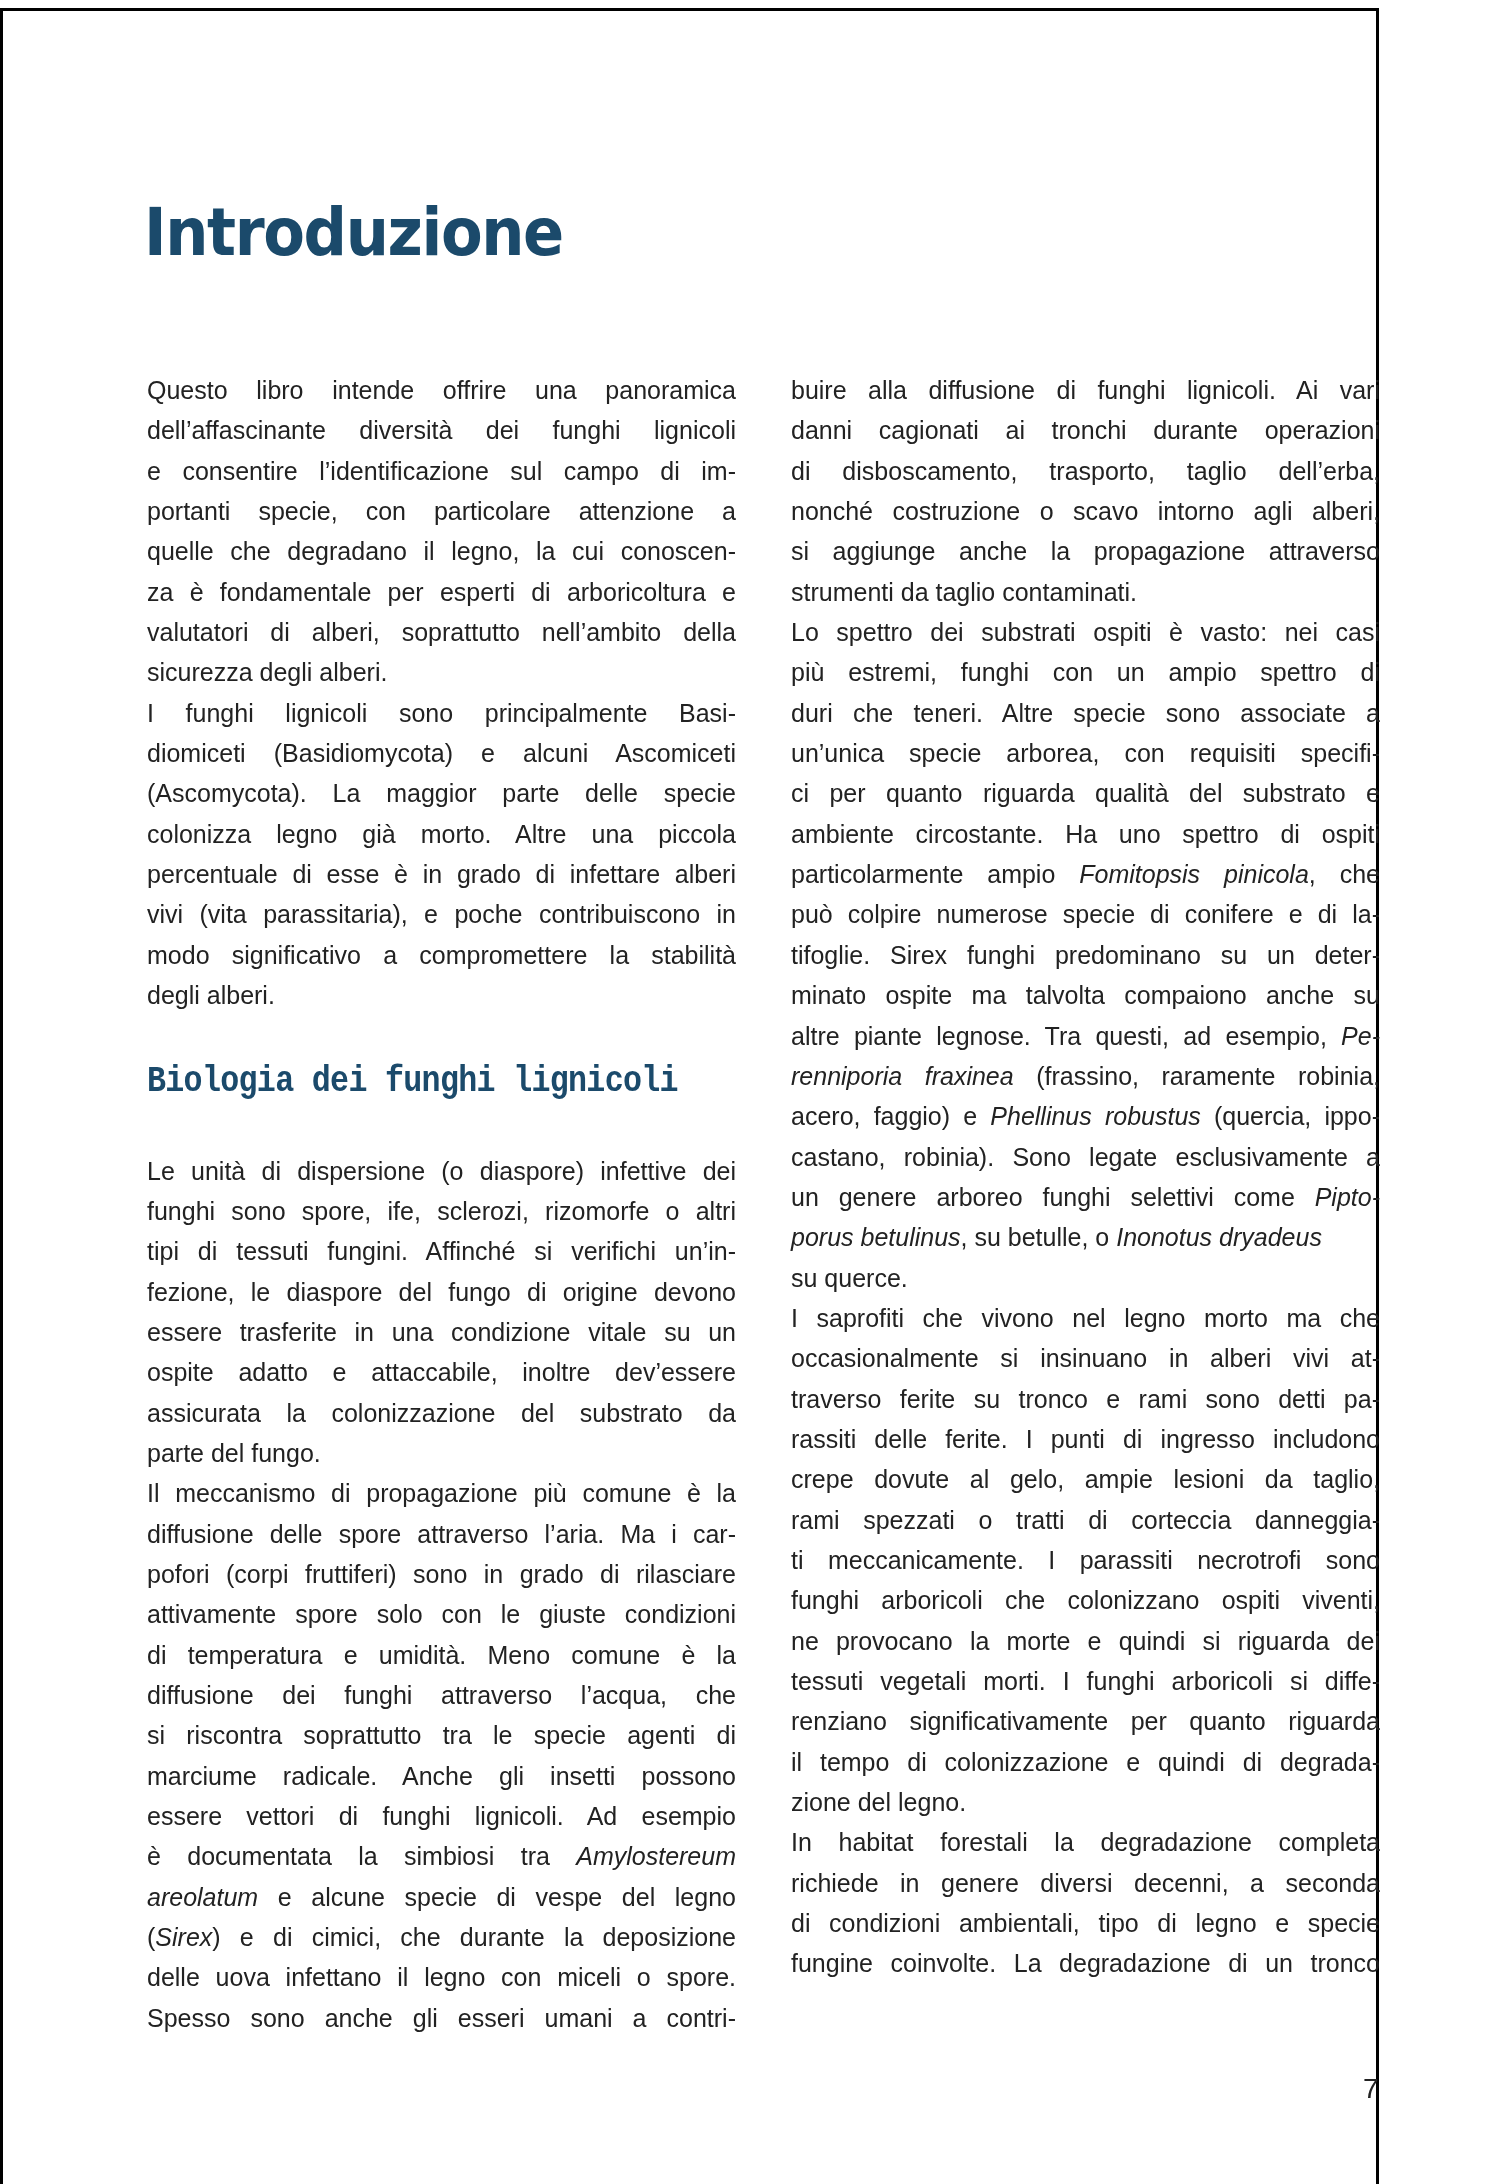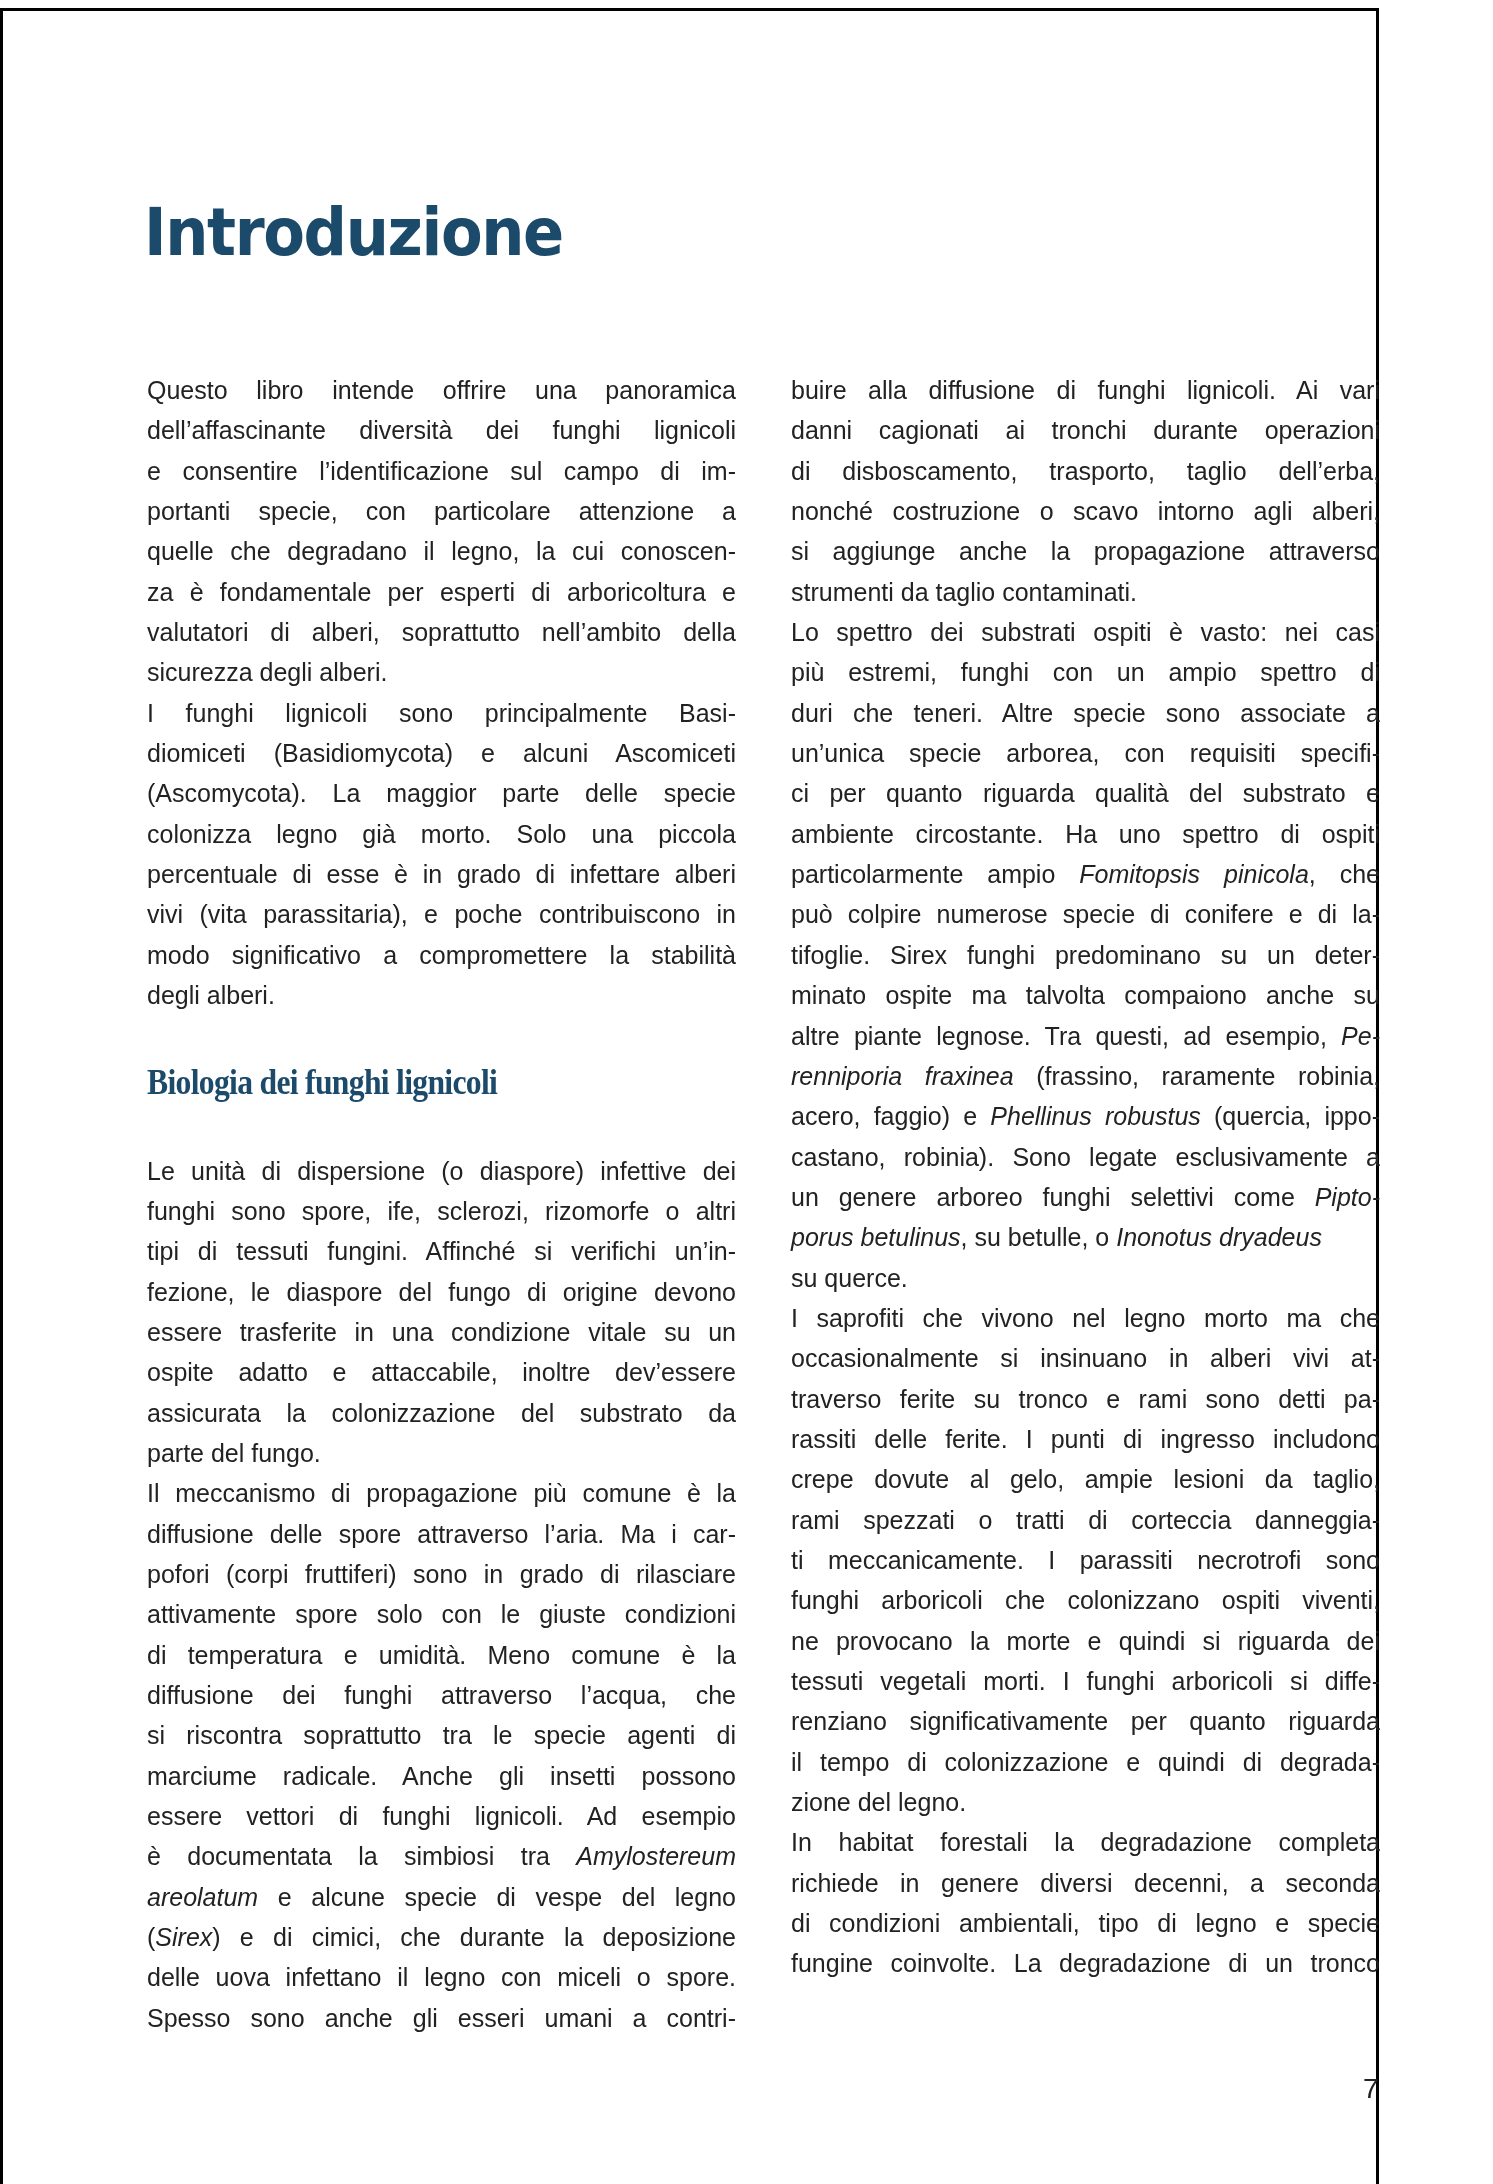--- a/index.html
+++ b/index.html
@@ -43,21 +43,21 @@
   }
   .line.last { text-align-last: left; }
   .line i { font-style: italic; }
   .section-heading {
     display: block;
     margin: 0;
     height: 89px;
     padding-top: 46px;
     box-sizing: content-box;
     line-height: 40px;
-    font-family: Liberation Serif, serif;
+    font-family: Liberation Mono, monospace;
     font-weight: bold;
     font-size: 36px;
     letter-spacing: -0.8px;
     color: #1b4a6b;
     white-space: nowrap;
   }
   .section-heading span { display: inline-block; transform: scaleX(0.88); transform-origin: left center; }
   .page-number {
     position: absolute; left: 1360px; top: 2062px;
     font-family: "Liberation Sans", sans-serif;
@@ -79,21 +79,21 @@
           <span class="line">portanti specie, con particolare attenzione a</span>
           <span class="line">quelle che degradano il legno, la cui conoscen-</span>
           <span class="line">za è fondamentale per esperti di arboricoltura e</span>
           <span class="line">valutatori di alberi, soprattutto nell’ambito della</span>
           <span class="line last">sicurezza degli alberi.</span>
         </div>
         <div>
           <span class="line">I funghi lignicoli sono principalmente Basi-</span>
           <span class="line">diomiceti (Basidiomycota) e alcuni Ascomiceti</span>
           <span class="line">(Ascomycota). La maggior parte delle specie</span>
-          <span class="line">colonizza legno già morto. Solo una piccola</span>
+          <span class="line">colonizza legno già morto. Altre una piccola</span>
           <span class="line">percentuale di esse è in grado di infettare alberi</span>
           <span class="line">vivi (vita parassitaria), e poche contribuiscono in</span>
           <span class="line">modo significativo a compromettere la stabilità</span>
           <span class="line last">degli alberi.</span>
         </div>
       </div>
     <h2 class="section-heading"><span>Biologia dei funghi lignicoli</span></h2>
     <div>
         <div>
           <span class="line">Le unità di dispersione (o diaspore) infettive dei</span>

